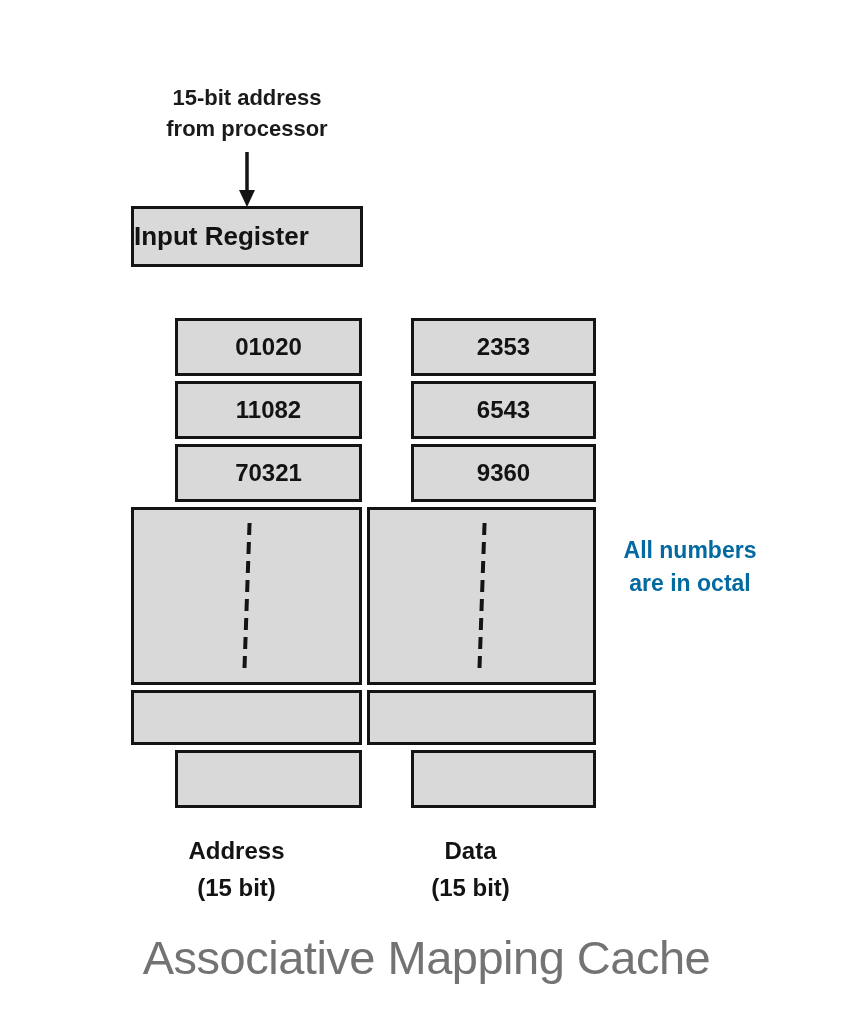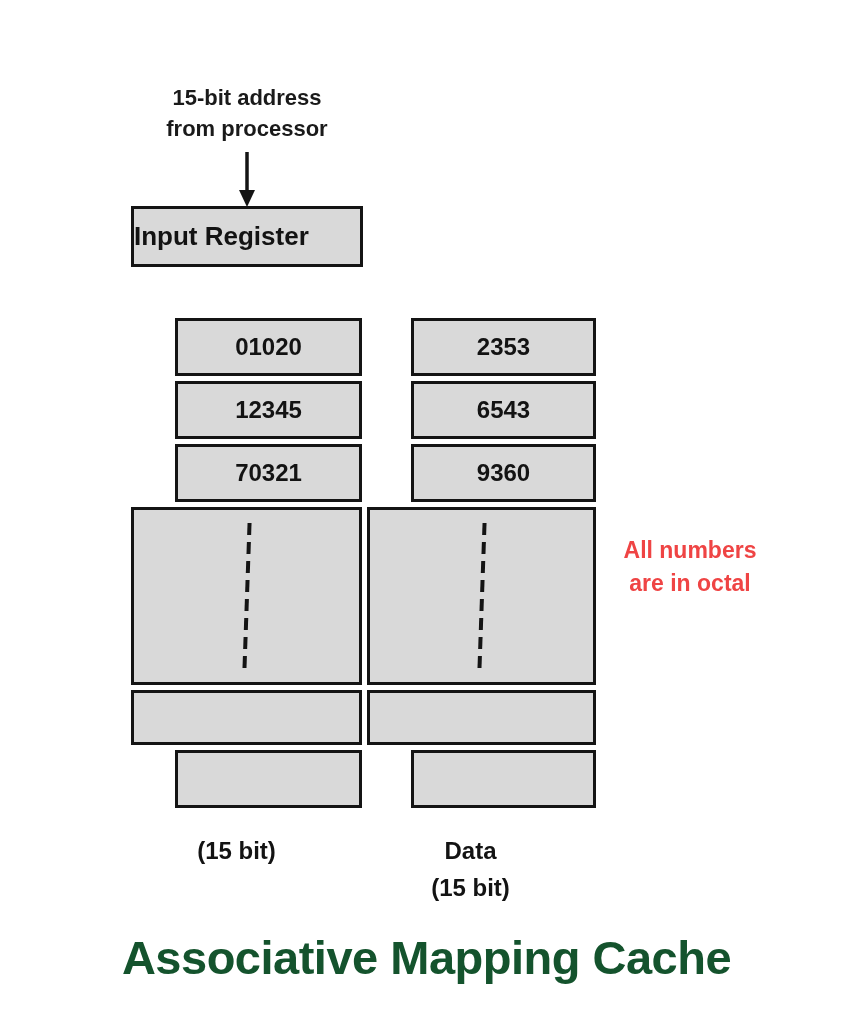--- a/index.html
+++ b/index.html
@@ -77,43 +77,43 @@
     );
   }
 
   
   .octal-note {
     left: 598px; top: 534px; width: 184px;
     text-align: center;
     font-weight: bold;
     font-size: 23px;
     line-height: 33px;
-    color: #ef4444;
+    color: #0369a1;
   }
 
   
   .col-caption {
     top: 832px;
     text-align: center;
     font-weight: bold;
     font-size: 24px;
     line-height: 37px;
     color: #131313;
   }
   .caption-address { left: 121px; width: 231px; }
   .caption-data    { left: 356px; width: 229px; }
 
   
   .main-title {
     left: 0; top: 930px; width: 853px;
     text-align: center;
-    font-weight: bold;
+    font-weight: normal;
     font-size: 47px;
     letter-spacing: -0.5px;
-    color: #14532d;
+    color: #737373;
   }
 </style>
 </head>
 <body>
 
 <div class="canvas">
 
   <div class="abs proc-label">
     <div>15-bit address</div>
     <div>from processor</div>
@@ -128,21 +128,21 @@
 
   <div class="abs input-register">
     <span>Input Register</span>
   </div>
 
   <div class="abs cache-col col-address">
     <div class="cell h-std">
       <span>01020</span>
     </div>
     <div class="cell h-std">
-      <span>12345</span>
+      <span>11082</span>
     </div>
     <div class="cell h-std">
       <span>70321</span>
     </div>
     <div class="cell h-tall">
       <div class="dash-line"></div>
     </div>
     <div class="cell h-low">
       <span></span>
     </div>
@@ -171,20 +171,21 @@
       <span></span>
     </div>
   </div>
 
   <div class="abs octal-note">
     <div>All numbers</div>
     <div>are in octal</div>
   </div>
 
   <div class="abs col-caption caption-address">
+    <div>Address</div>
     <div>(15 bit)</div>
   </div>
   <div class="abs col-caption caption-data">
     <div>Data</div>
     <div>(15 bit)</div>
   </div>
 
   <div class="abs main-title">Associative Mapping Cache</div>
 
 </div>

